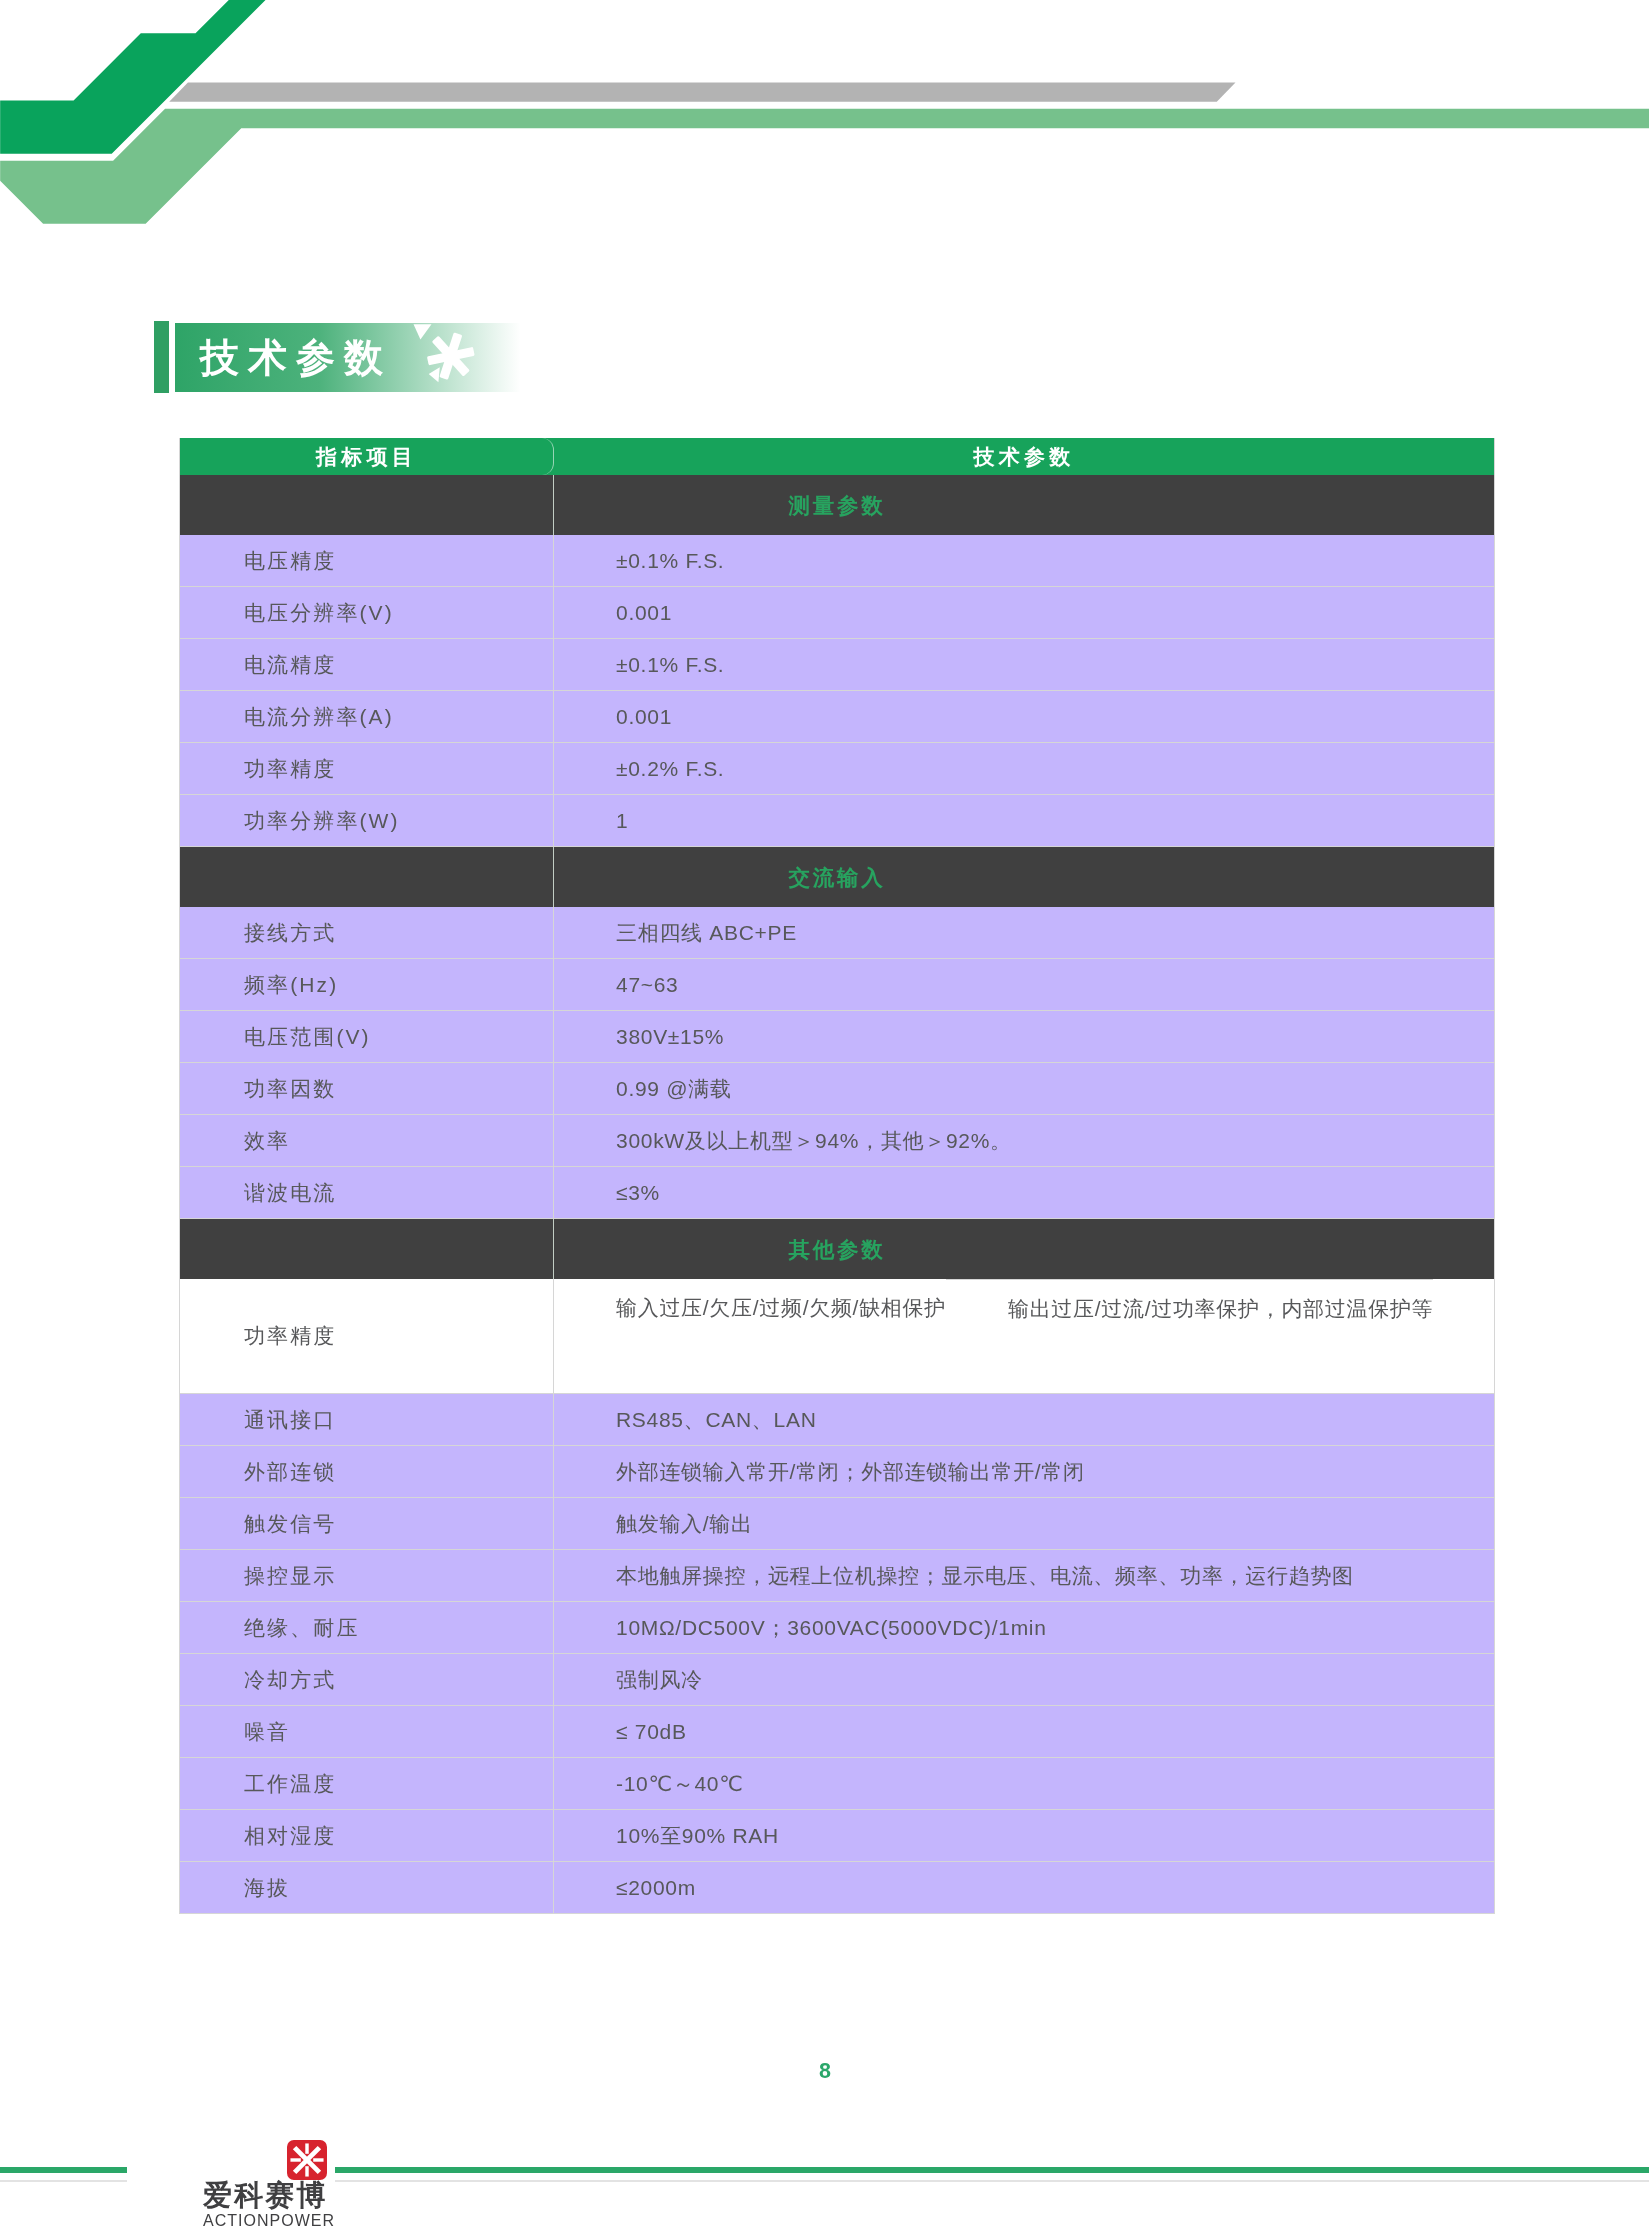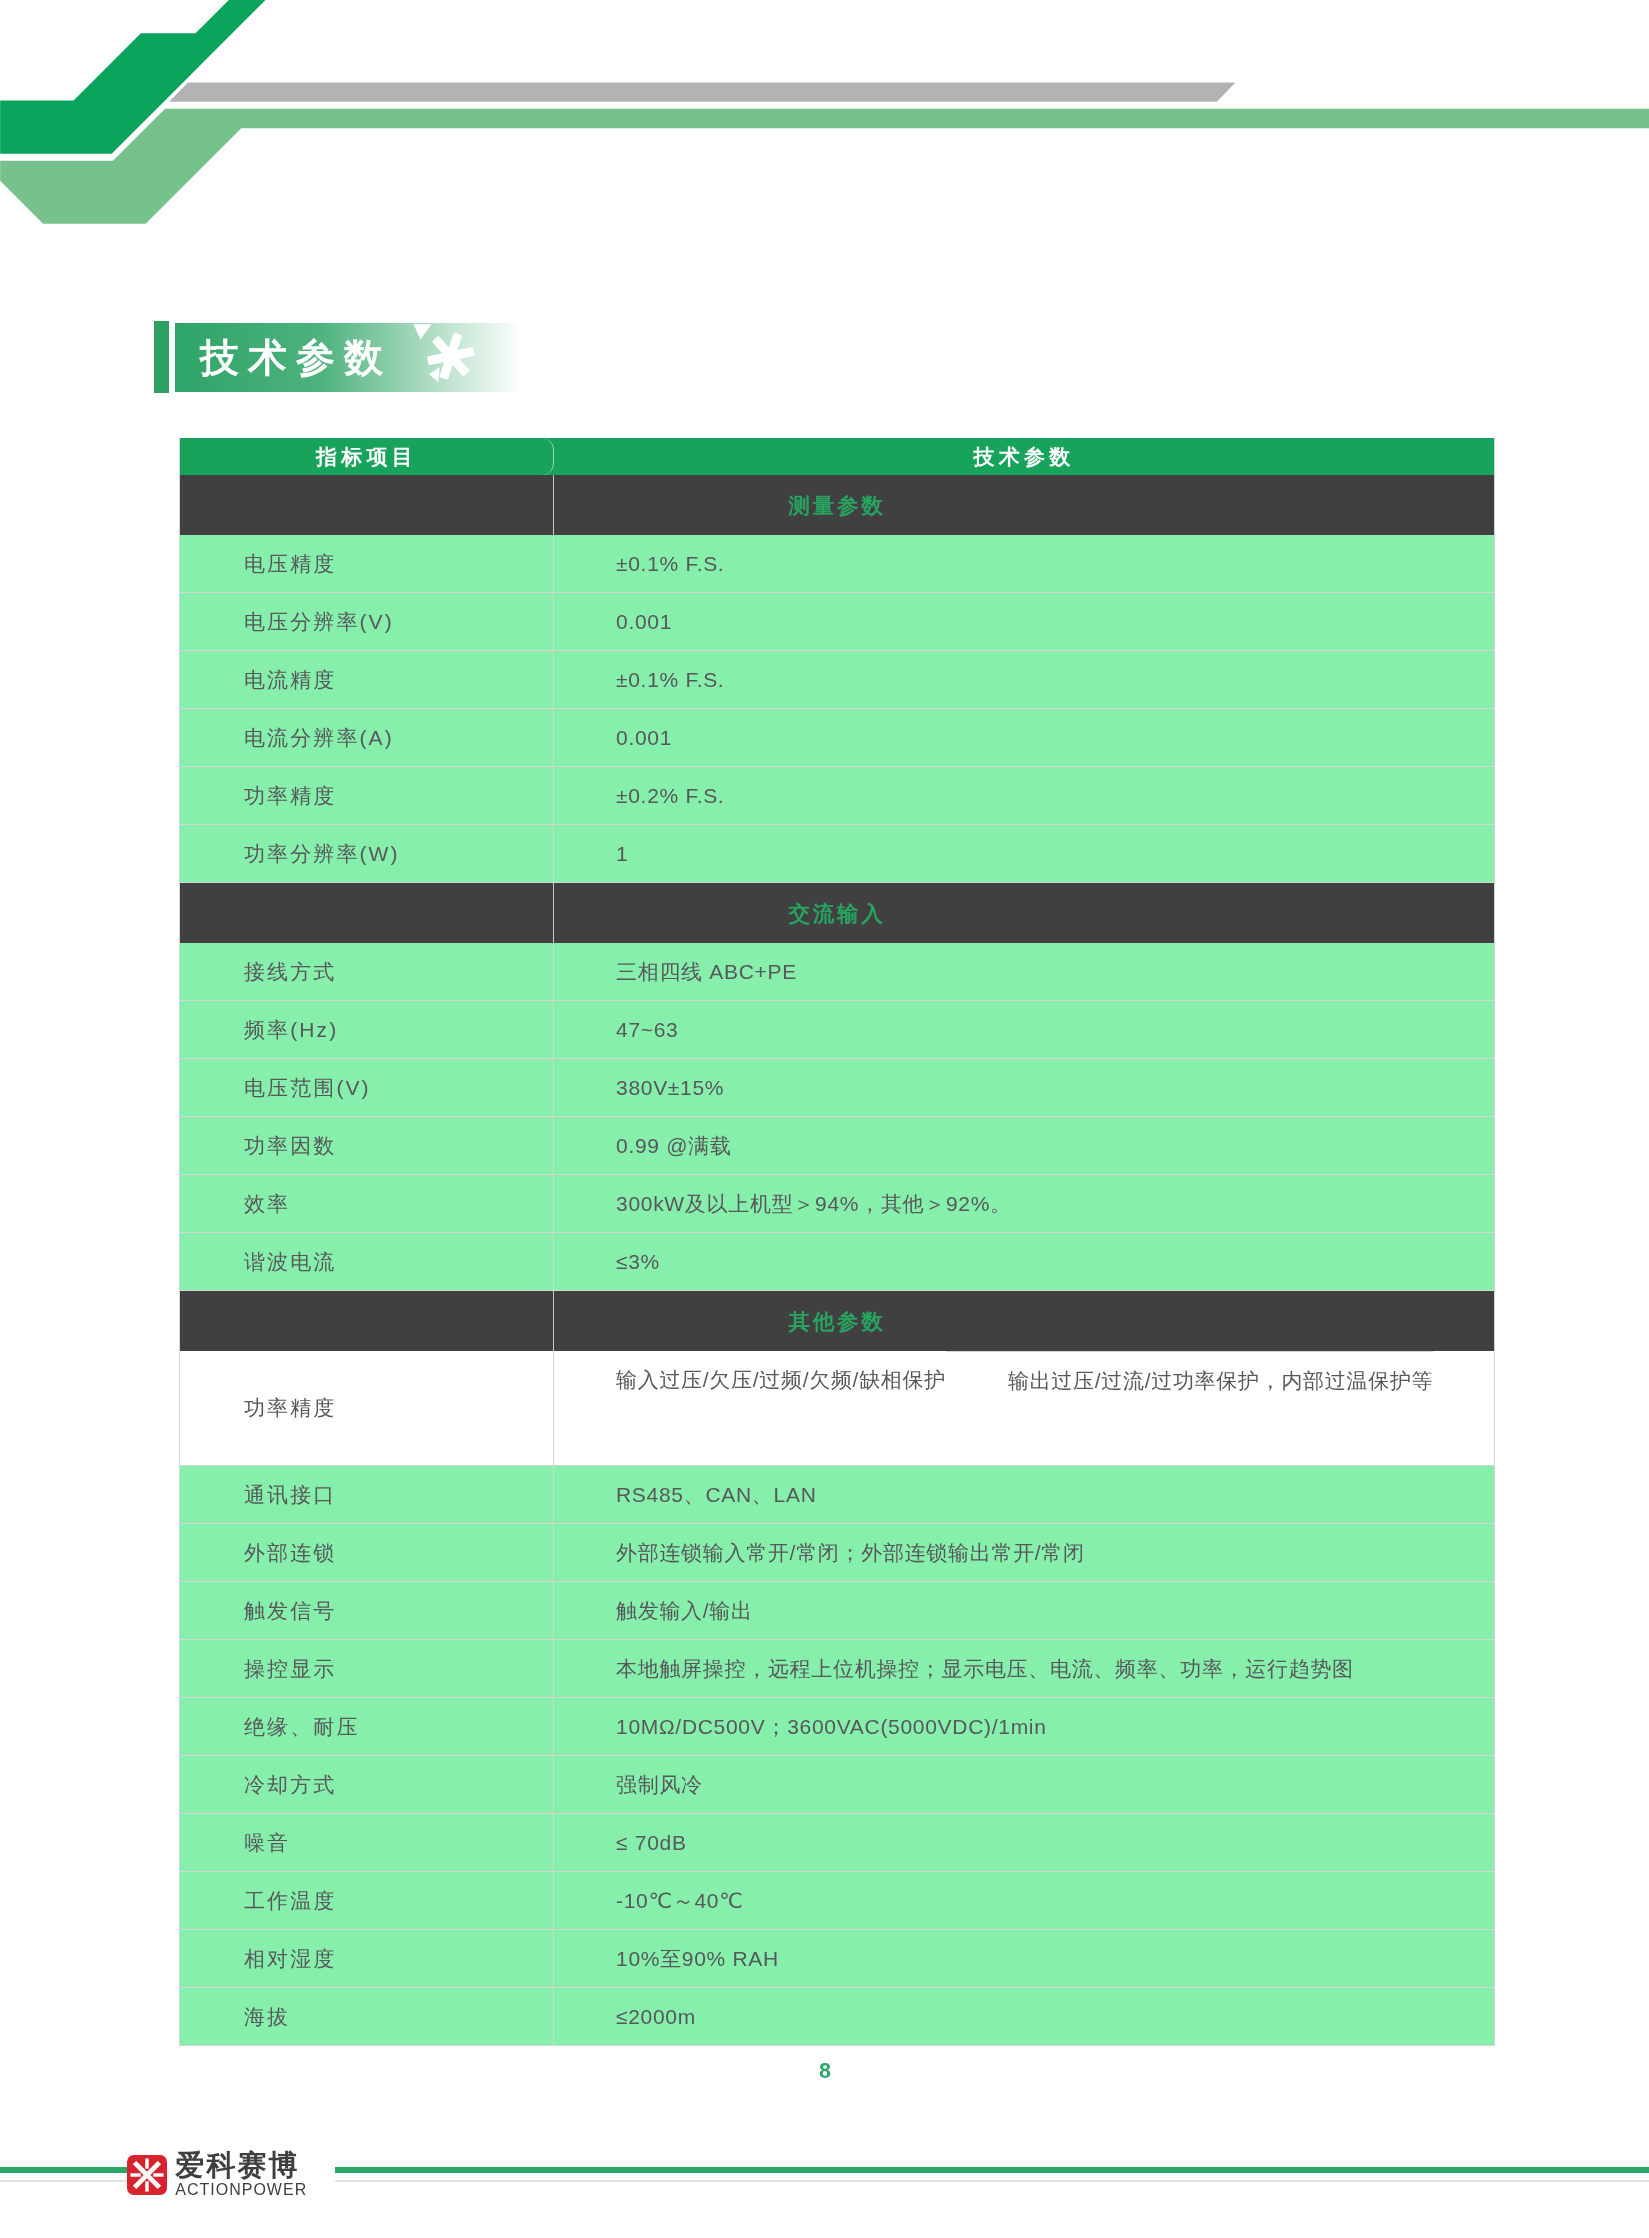--- a/index.html
+++ b/index.html
@@ -38,21 +38,21 @@
   }
   .t-header .h1{
     width:374px;display:flex;align-items:center;justify-content:center;
     border-right:1.4px solid rgba(255,255,255,.55);box-sizing:border-box;
     letter-spacing:4.2px;
     border-radius:12px;
   }
   .t-header .h2{
     flex:1;display:flex;align-items:center;justify-content:center;letter-spacing:4.2px;
   }
-  .t-row{display:flex;height:58px;border-bottom:1.4px solid #d6d6d6;box-sizing:border-box;background:#86efac;}
+  .t-row{display:flex;height:52px;border-bottom:1.4px solid #d6d6d6;box-sizing:border-box;background:#c4b5fd;}
   .t-row .c1{
     width:374px;display:flex;align-items:center;padding-left:64px;
     border-right:1.4px solid #d6d6d6;box-sizing:border-box;letter-spacing:2.1px;
   }
   .t-row .c2{flex:1;display:flex;align-items:center;padding-left:62px;letter-spacing:0.7px;}
   .t-section{
     position:relative;height:60px;background:#404040;border-bottom:0;
   }
   .t-section .ghost{
     position:absolute;left:0;top:0;width:374px;height:100%;
@@ -77,21 +77,21 @@
   
   .page-num{
     position:absolute;left:0;top:2059px;width:100%;
     text-align:center;color:#2ba76a;font-size:21.5px;font-weight:bold;
   }
   
   .footer-green-line{position:absolute;left:0;top:2167px;width:100%;height:5.5px;background:#2aa768;}
   .footer-gray-line{position:absolute;left:0;top:2180px;width:100%;height:2.1px;background:#e3e3e3;}
   .brand{
     position:absolute;left:127px;top:2140px;width:208px;height:69px;
-    background:#ffffff;display:flex;align-items:center;
+    background:#ffffff;display:flex;align-items:flex-end;flex-direction:column;
   }
   .brand-icon{flex:0 0 auto;margin-right:8.3px;}
   .brand-texts{display:flex;flex-direction:column;justify-content:center;}
   .brand-cn{color:#3f3f41;font-size:29px;font-weight:bold;letter-spacing:2.1px;line-height:30.5px;white-space:nowrap;}
   .brand-en{color:#3f3f41;font-size:16px;font-weight:normal;letter-spacing:1px;line-height:19.4px;white-space:nowrap;}
 </style>
 </head>
 <body>
 
 <div id="page">

